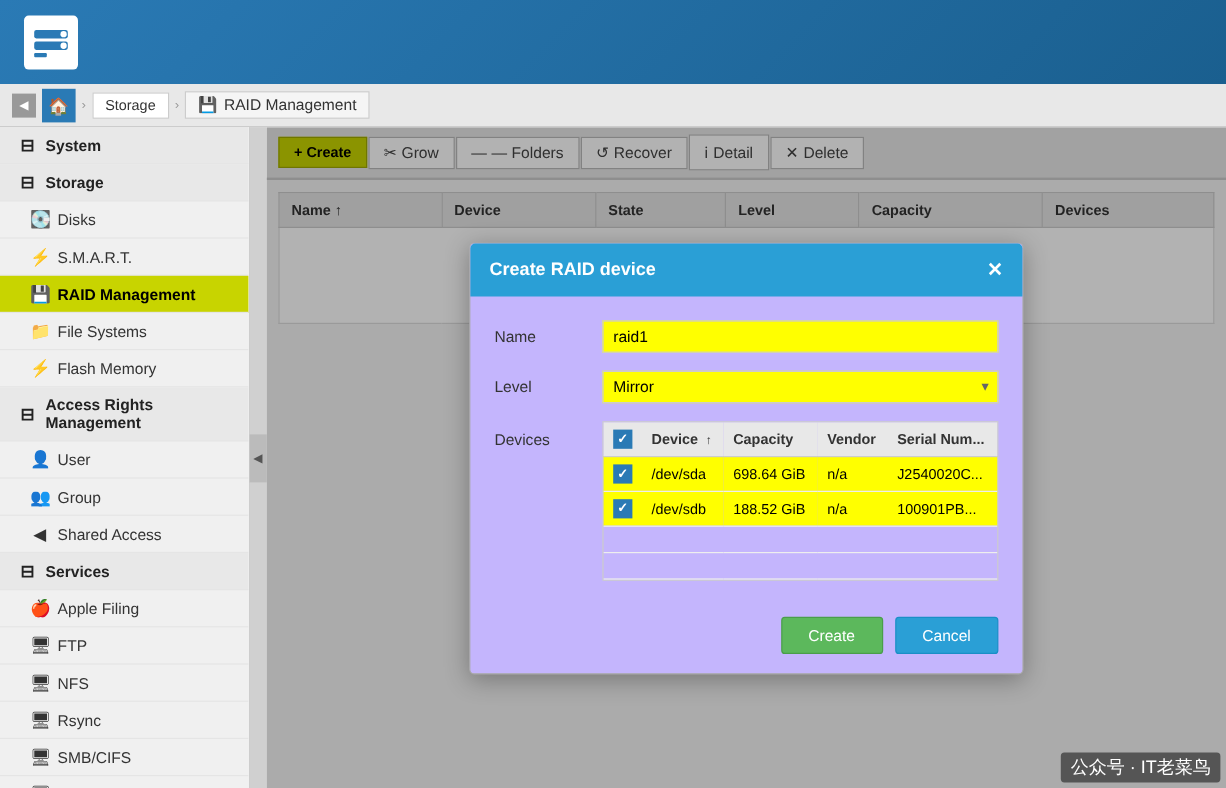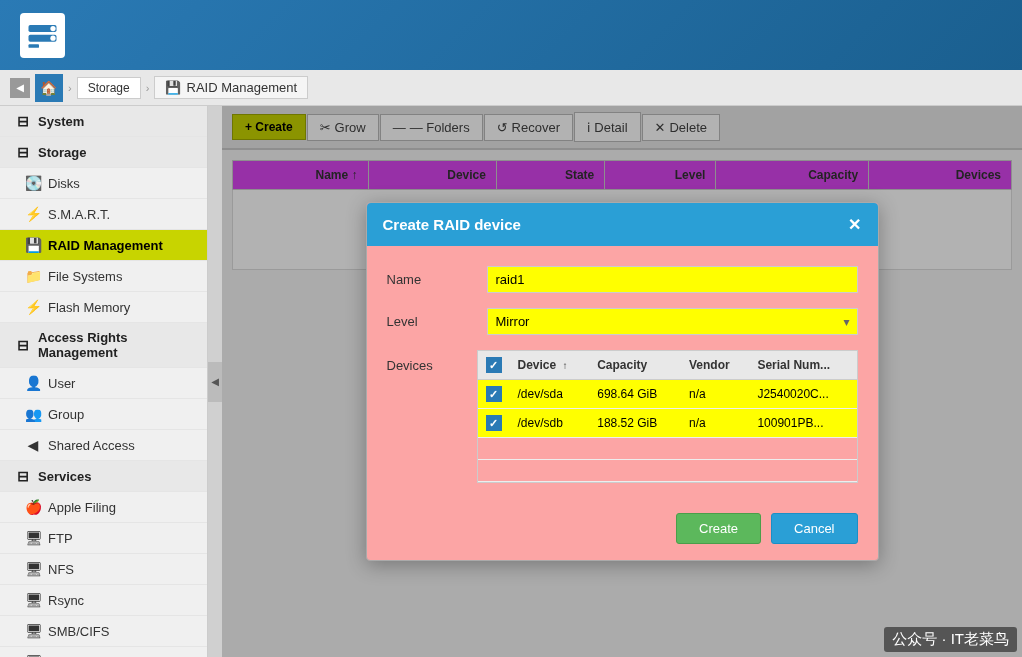--- a/index.html
+++ b/index.html
@@ -149,24 +149,24 @@
     .table-area {
       padding: 10px;
       flex: 1;
     }
     table.main-table {
       width: 100%;
       border-collapse: collapse;
       background: white;
     }
     table.main-table th {
-      background: #d946ef;
+      background: #e5e5e5;
       border: 1px solid #ccc;
       padding: 7px 10px;
-      text-align: right;
+      text-align: left;
       font-size: 12px;
       color: #333;
     }
     table.main-table td {
       border: 1px solid #ddd;
       padding: 6px 10px;
       font-size: 12px;
     }
 
     
@@ -191,24 +191,24 @@
       top: 0; left: 0; right: 0; bottom: 0;
       background: rgba(0,0,0,0.3);
       display: flex;
       align-items: center;
       justify-content: center;
       z-index: 100;
     }
 
     
     .dialog {
-      background: #fca5a5;
+      background: #c4b5fd;
       border: 1px solid #aaa;
       border-radius: 4px;
-      width: 513px;
+      width: 462px;
       box-shadow: 0 4px 20px rgba(0,0,0,0.3);
     }
     .dialog-header {
       background: #2a9fd6;
       color: white;
       padding: 12px 16px;
       border-radius: 4px 4px 0 0;
       display: flex;
       align-items: center;
       justify-content: space-between;
@@ -216,21 +216,21 @@
     .dialog-title { font-size: 15px; font-weight: bold; }
     .dialog-close {
       background: none; border: none; color: white;
       font-size: 16px; cursor: pointer; font-weight: bold;
     }
     .dialog-body { padding: 20px; }
     .form-row {
       display: flex;
       align-items: flex-start;
       margin-bottom: 15px;
-      gap: 20px;
+      gap: 10px;
     }
     .form-label {
       width: 80px;
       flex-shrink: 0;
       padding-top: 6px;
       color: #333;
       font-size: 13px;
     }
     .form-control {
       flex: 1;

